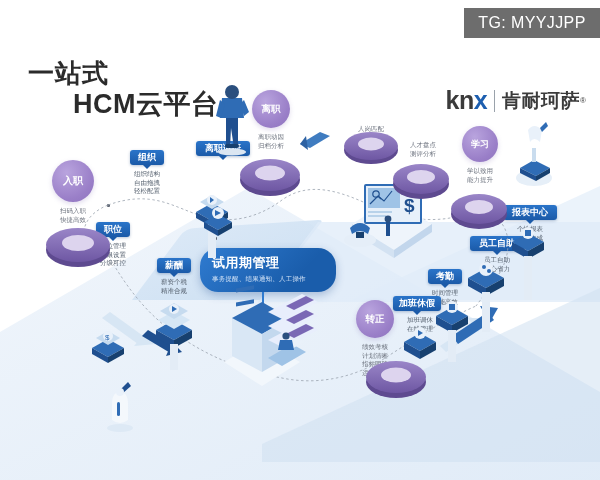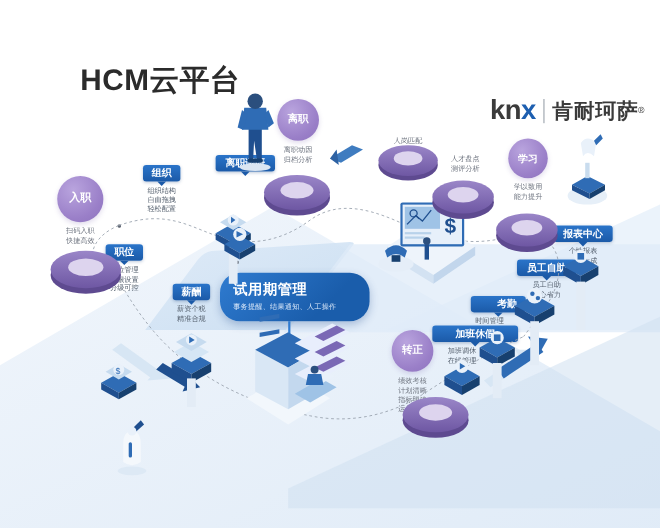--- a/index.html
+++ b/index.html
@@ -310,20 +310,21 @@
       <path d="M420,351 L420,359 L436,350 L436,342 Z" fill="#17406f"></path>
       <circle cx="420" cy="333" r="6" fill="#e9f1fa"></circle>
       <path d="M418,330 L423,333 L418,336 Z" fill="#2f6cb5"></path>
     </g>
   </svg>
 
   <div class="cdot" style="left:107px;top:204px;"></div>
   <div class="cdot" style="left:214px;top:237px;"></div>
 
   <div class="title-block">
+    <div class="title-l1">一站式</div>
     <div class="title-l2">HCM云平台</div>
   </div>
 
   <div class="logo">
     <span class="logo-knx"><span>kn</span><span class="x">x</span></span>
     <span class="logo-div"></span>
     <span class="logo-cn">肯耐珂萨</span>
     <span class="logo-r">®</span>
   </div>
 
@@ -410,37 +411,38 @@
   </div>
 
   <div class="badge" style="left:470px;top:236px;width:54px;height:15px;font-size:9px;">
     <span>员工自助</span>
   </div>
   <div class="cap dark" style="left:467px;top:256px;width:60px;font-size:6.5px;">
     <div>员工自助</div>
     <div>省心省力</div>
   </div>
 
-  <div class="badge" style="left:428px;top:269px;width:34px;height:15px;font-size:9px;padding-left:16px;">
+  <div class="badge" style="left:428px;top:269px;width:34px;height:15px;font-size:9px;">
     <span>考勤</span>
   </div>
   <div class="cap dark" style="left:415px;top:289px;width:60px;font-size:6.5px;">
     <div>时间管理</div>
     <div>智能高效</div>
   </div>
 
-  <div class="badge" style="left:393px;top:296px;width:78px;height:15px;font-size:9px;">
+  <div class="badge" style="left:393px;top:296px;width:48px;height:15px;font-size:9px;">
     <span>加班休假</span>
   </div>
   <div class="cap dark" style="left:390px;top:316px;width:60px;font-size:6.5px;">
     <div>加班调休</div>
     <div>在线管理</div>
   </div>
 
   <div class="banner">
     <div class="banner-t">试用期管理</div>
     <div class="banner-s">事务提醒、结果通知、人工操作</div>
   </div>
   <div class="banner-stem"></div>
   <div class="banner-dot"></div>
 
+  <div class="wm wm-tg">TG: MYYJJPP</div>
 
 </div>
 
 </body></html>

